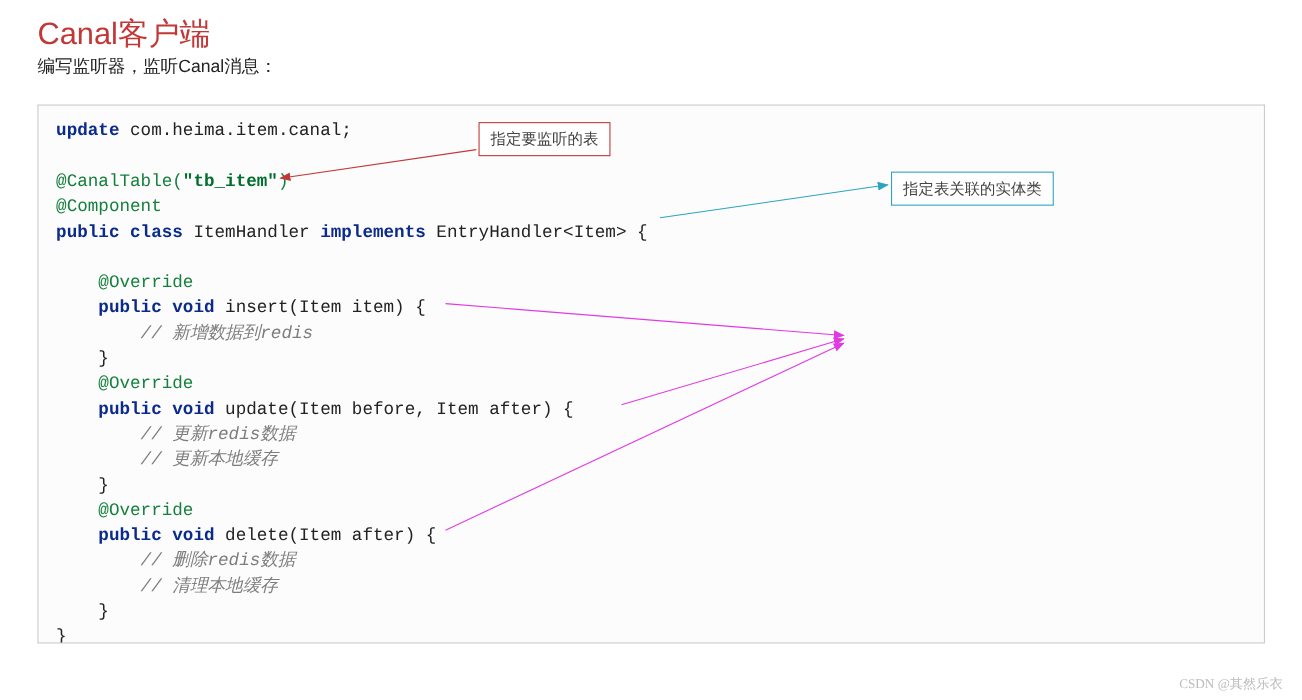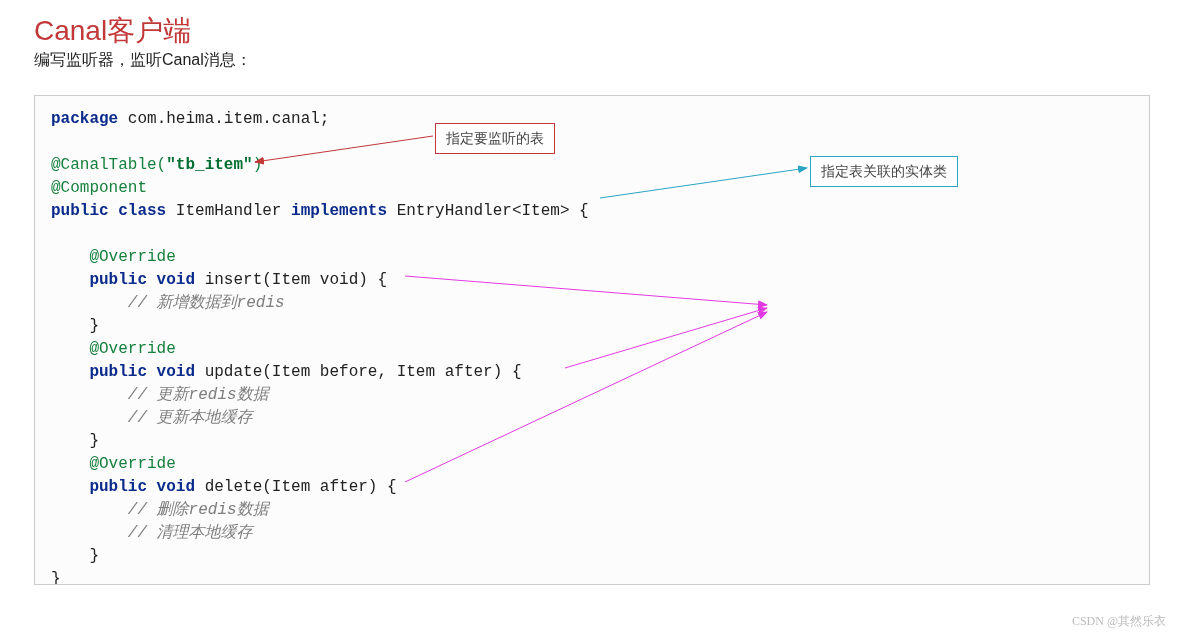--- a/index.html
+++ b/index.html
@@ -66,44 +66,44 @@
       font-size: 12px;
       font-family: Liberation Serif, serif;
     }
   </style>
 </head>
 <body>
 
 <div class="title">Canal客户端</div>
 <div class="subtitle">编写监听器，监听Canal消息：</div>
 
-<div class="code-panel"><span class="kw">package</span><span> com.heima.item.canal;</span>
+<div class="code-panel"><span class="kw">update</span><span> com.heima.item.canal;</span>
 
 <span class="ann">@CanalTable(</span><span class="str">"tb_item"</span><span class="ann">)</span>
 <span class="ann">@Component</span>
 <span class="kw">public class</span><span> ItemHandler </span><span class="kw">implements</span><span> EntryHandler&lt;Item&gt; {</span>
 
 <span class="ann">    @Override</span>
-<span class="kw">    public void</span><span> insert(Item void) {</span>
+<span class="kw">    public void</span><span> insert(Item item) {</span>
 <span class="cmt">        // 新增数据到redis</span>
 <span>    }</span>
 <span class="ann">    @Override</span>
 <span class="kw">    public void</span><span> update(Item before, Item after) {</span>
 <span class="cmt">        // 更新redis数据</span>
 <span class="cmt">        // 更新本地缓存</span>
 <span>    }</span>
 <span class="ann">    @Override</span>
 <span class="kw">    public void</span><span> delete(Item after) {</span>
 <span class="cmt">        // 删除redis数据</span>
 <span class="cmt">        // 清理本地缓存</span>
 <span>    }</span>
 <span>}</span>
 
   
-  <div class="label-box label-red" style="left:400px; top:27px;">指定要监听的表</div>
+  <div class="label-box label-red" style="left:400px; top:15px;">指定要监听的表</div>
   <div class="label-box label-cyan" style="left:775px; top:60px;">指定表关联的实体类</div>
 
   <svg class="overlay">
     <defs>
       <marker id="arr-red" markerWidth="10" markerHeight="8" refX="9" refY="4" orient="auto">
           <path d="M0,0 L10,4 L0,8 Z" fill="#c23838"></path>
         </marker>
       <marker id="arr-cyan" markerWidth="10" markerHeight="8" refX="9" refY="4" orient="auto">
           <path d="M0,0 L10,4 L0,8 Z" fill="#2aa4c2"></path>
         </marker>

